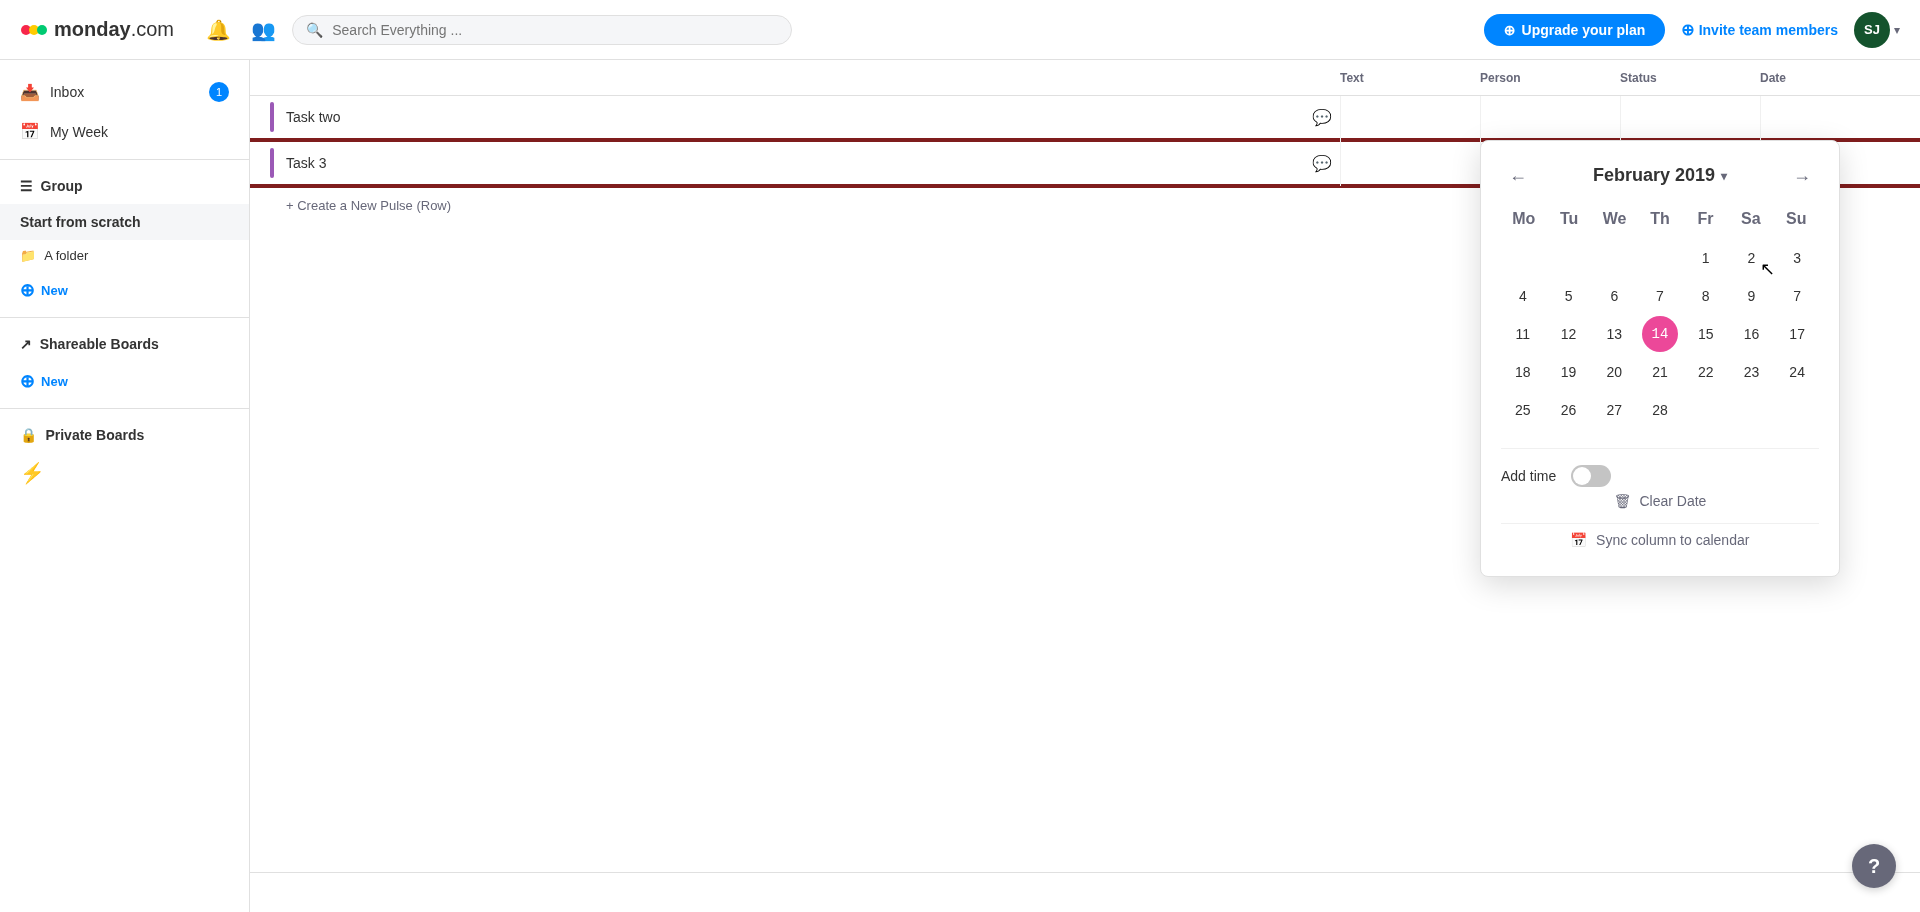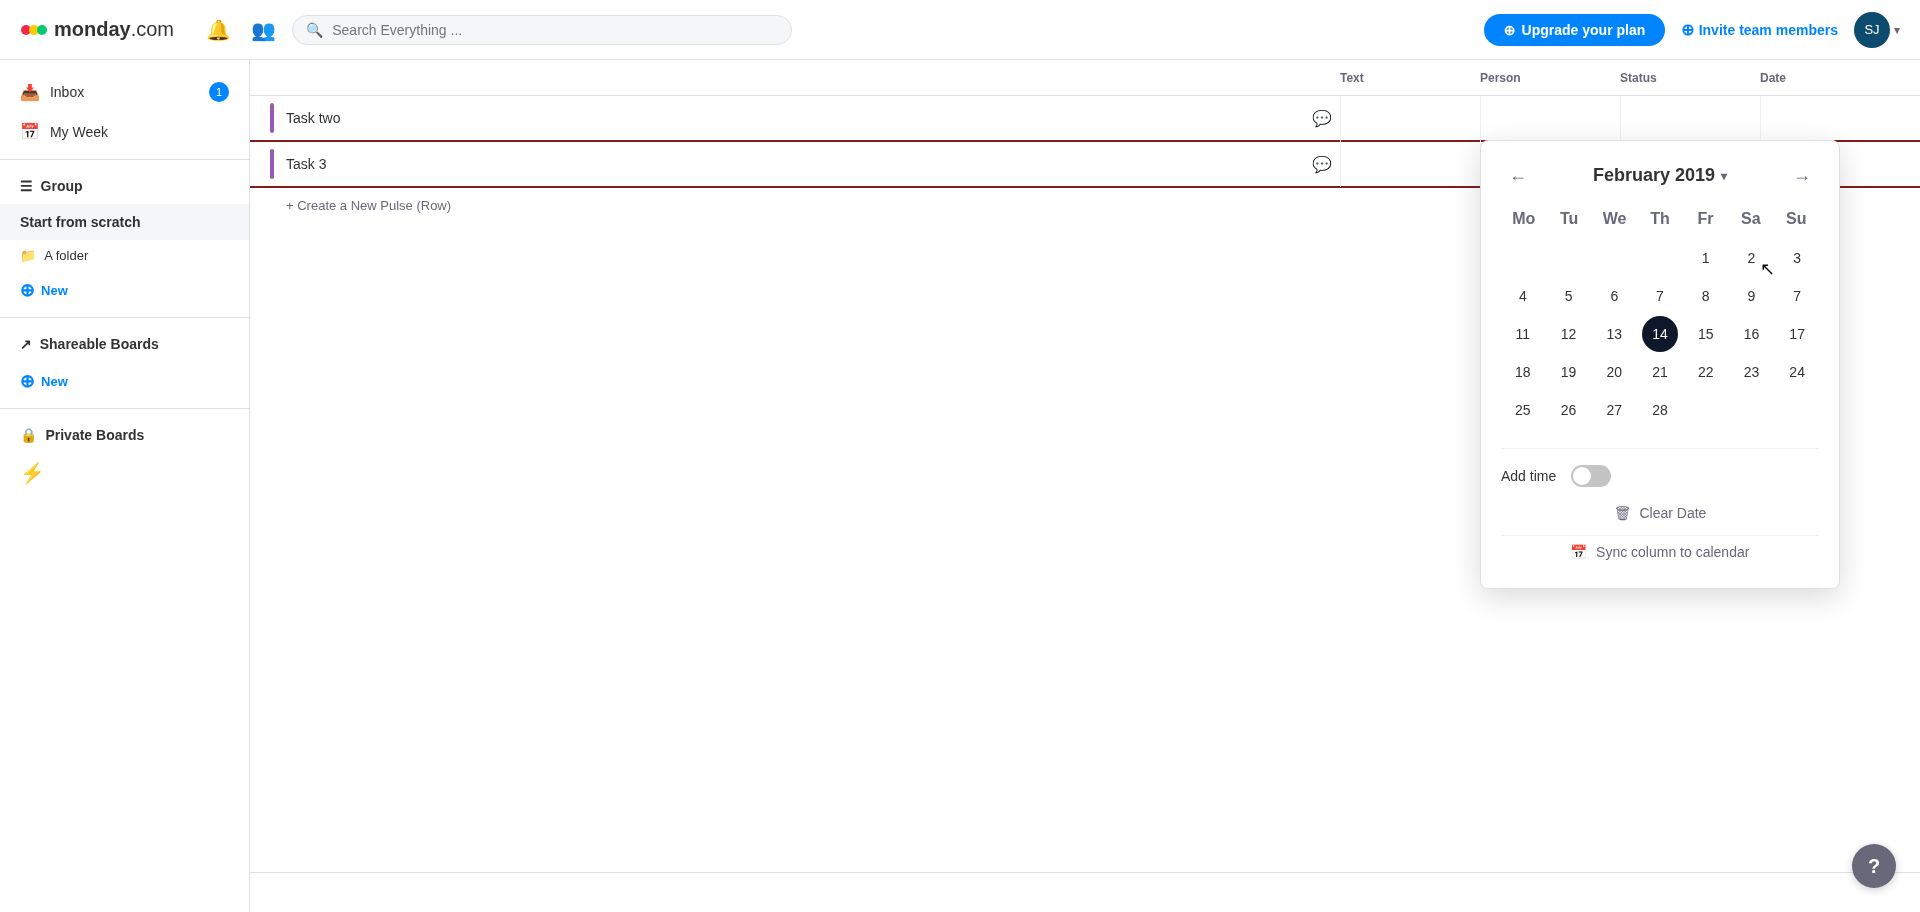--- a/index.html
+++ b/index.html
@@ -32,23 +32,23 @@
     .upgrade-btn {
       background: #0085ff; color: #fff; border: none; border-radius: 20px;
       padding: 8px 20px; font-size: 14px; font-weight: 600; cursor: pointer;
       display: flex; align-items: center; gap: 6px;
     }
     .invite-btn {
       background: none; border: none; color: #0085ff; font-size: 14px;
       font-weight: 600; cursor: pointer; display: flex; align-items: center; gap: 4px;
     }
     .avatar {
-      width: 36px; height: 36px; border-radius: 50%; background: #0c4a6e;
+      width: 36px; height: 36px; border-radius: 50%; background: #14532d;
       display: flex; align-items: center; justify-content: center;
-      color: #fff; font-size: 13px; font-weight: 400;
+      color: #fff; font-size: 13px; font-weight: 700;
     }
     .avatar-wrapper { display: flex; align-items: center; gap: 4px; }
     .chevron-down { color: #676879; font-size: 12px; }
 
     
     .main { display: flex; flex: 1; overflow: hidden; }
 
     
     .sidebar {
       width: 250px; background: #fff; border-right: 1px solid #e0e0e0;
@@ -96,21 +96,21 @@
     }
     .group-dot { width: 14px; height: 14px; border-radius: 50%; background: #9b59b6; flex-shrink: 0; }
     .group-title { font-size: 18px; font-weight: 700; color: #9b59b6; }
     .col-headers { display: flex; align-items: center; padding: 0 20px 0 60px; border-bottom: 1px solid #e0e0e0; height: 36px; flex-shrink: 0; }
     .col-spacer { flex: 1; }
     .col-header { width: 140px; text-align: left; font-size: 12px; color: #676879; font-weight: 600; flex-shrink: 0; }
 
     .board-rows { flex: 1; overflow-y: auto; }
     .board-row {
       display: flex; align-items: center; padding: 0 20px 0 20px;
-      border-bottom: 2px solid #7f1d1d; height: 46px; gap: 0;
+      border-bottom: 4px solid #7f1d1d; height: 46px; gap: 0;
     }
     .row-color-bar { width: 4px; height: 30px; border-radius: 2px; background: #9b59b6; flex-shrink: 0; margin-right: 12px; }
     .row-name { flex: 1; font-size: 14px; color: #333; }
     .row-chat { width: 36px; text-align: center; color: #c4c4c4; font-size: 16px; }
     .row-cell { width: 140px; height: 46px; border-left: 1px solid #f0f0f0; flex-shrink: 0; }
     .add-pulse { padding: 10px 20px 10px 36px; color: #676879; font-size: 13px; cursor: pointer; }
 
     .bottom-bar { height: 40px; border-top: 1px solid #e0e0e0; background: #fff; flex-shrink: 0; }
 
     
@@ -126,24 +126,24 @@
     .cal-title .chevron { font-size: 12px; color: #676879; }
     .cal-grid { width: 100%; }
     .cal-weekdays { display: grid; grid-template-columns: repeat(7, 1fr); margin-bottom: 8px; }
     .cal-weekday { text-align: center; font-size: 16px; color: #676879; font-weight: 600; padding: 4px 0; }
     .cal-days { display: grid; grid-template-columns: repeat(7, 1fr); gap: 2px; }
     .cal-day {
       text-align: center; padding: 8px 4px; font-size: 14px; color: #333;
       border-radius: 50%; cursor: pointer; width: 36px; height: 36px;
       display: flex; align-items: center; justify-content: center; margin: 0 auto;
     }
-    .cal-day.selected { background: #0f172a; color: #fff; border-radius: 50%; }
+    .cal-day.selected { background: #ec4899; color: #fff; border-radius: 50%; font-family: Liberation Mono, monospace; }
     .cal-day.empty { cursor: default; }
     .cal-footer { margin-top: 20px; padding-top: 16px; border-top: 1px solid #f0f0f0; }
-    .add-time-row { display: flex; align-items: center; gap: 15px; margin-bottom: 12px; }
+    .add-time-row { display: flex; align-items: center; gap: 15px; }
     .add-time-label { font-size: 14px; color: #333; }
     .toggle {
       width: 40px; height: 22px; background: #c4c4c4; border-radius: 11px;
       position: relative; cursor: pointer;
     }
     .toggle-knob {
       width: 18px; height: 18px; background: #fff; border-radius: 50%;
       position: absolute; top: 2px; left: 2px; transition: left 0.2s;
     }
     .cal-action-btn {

